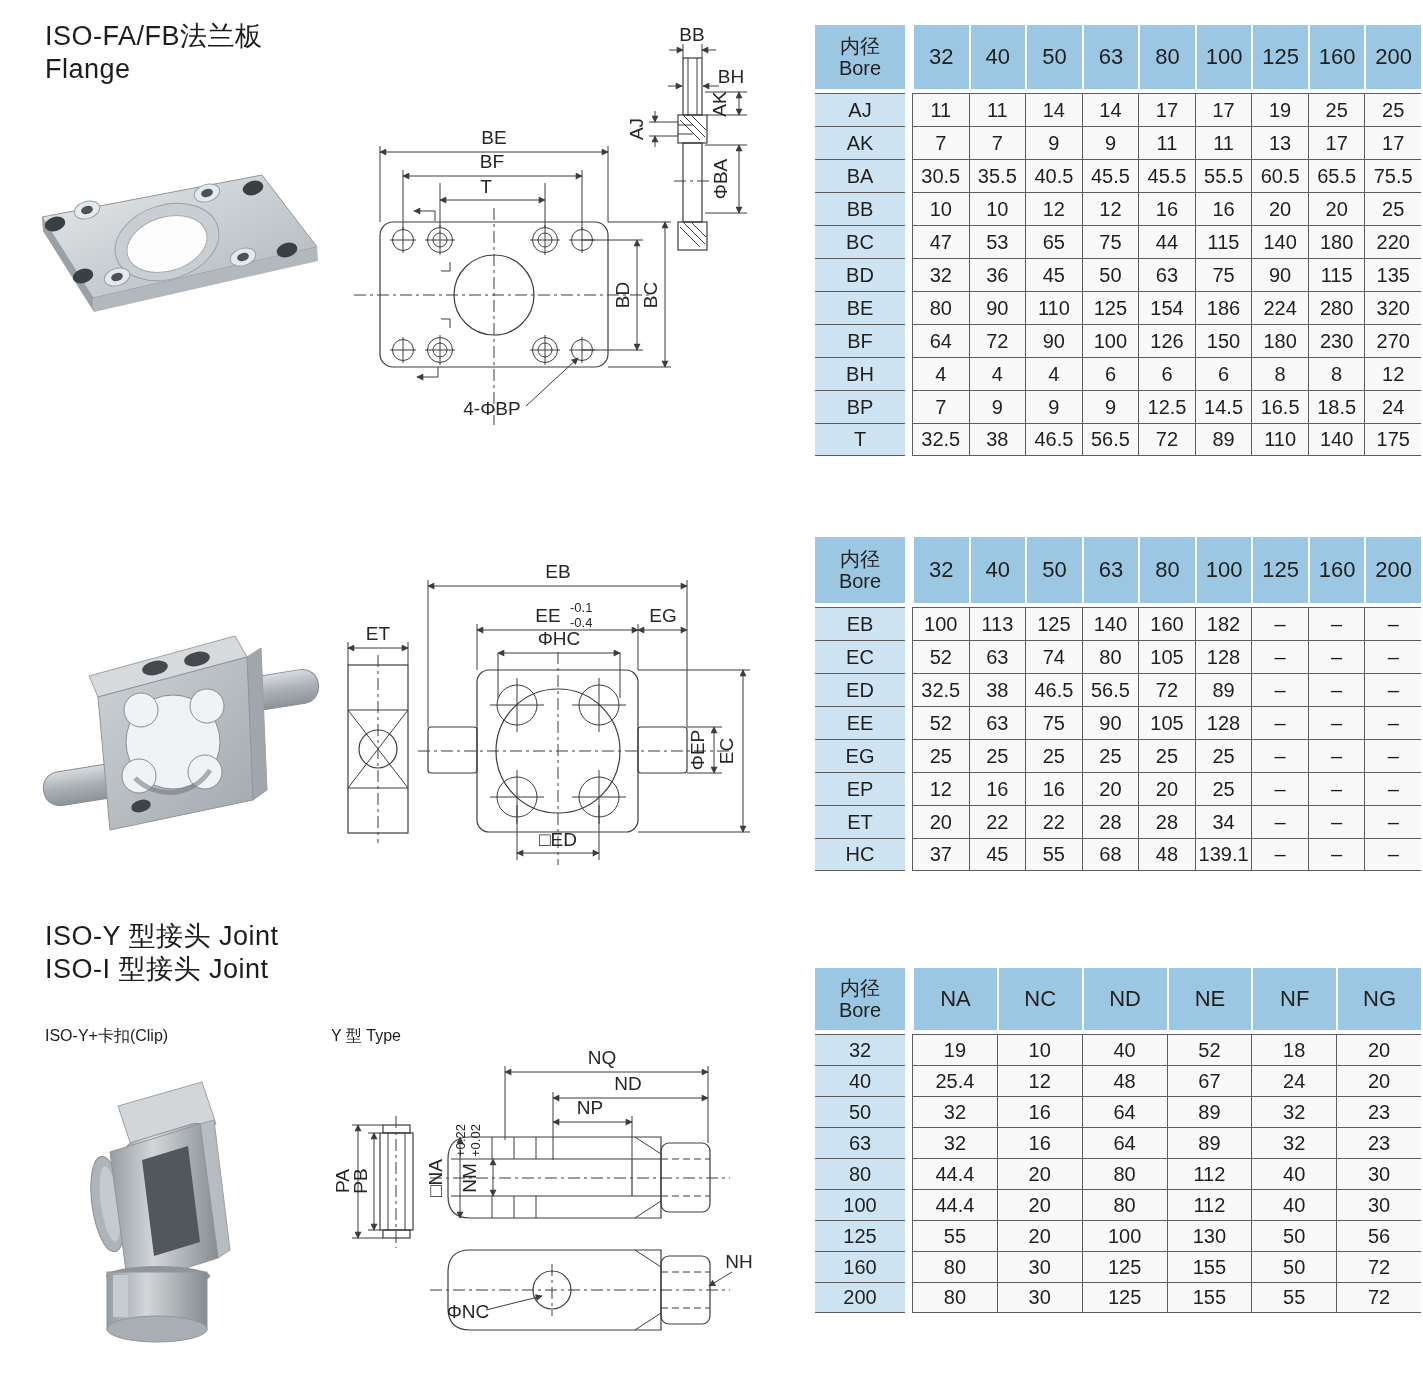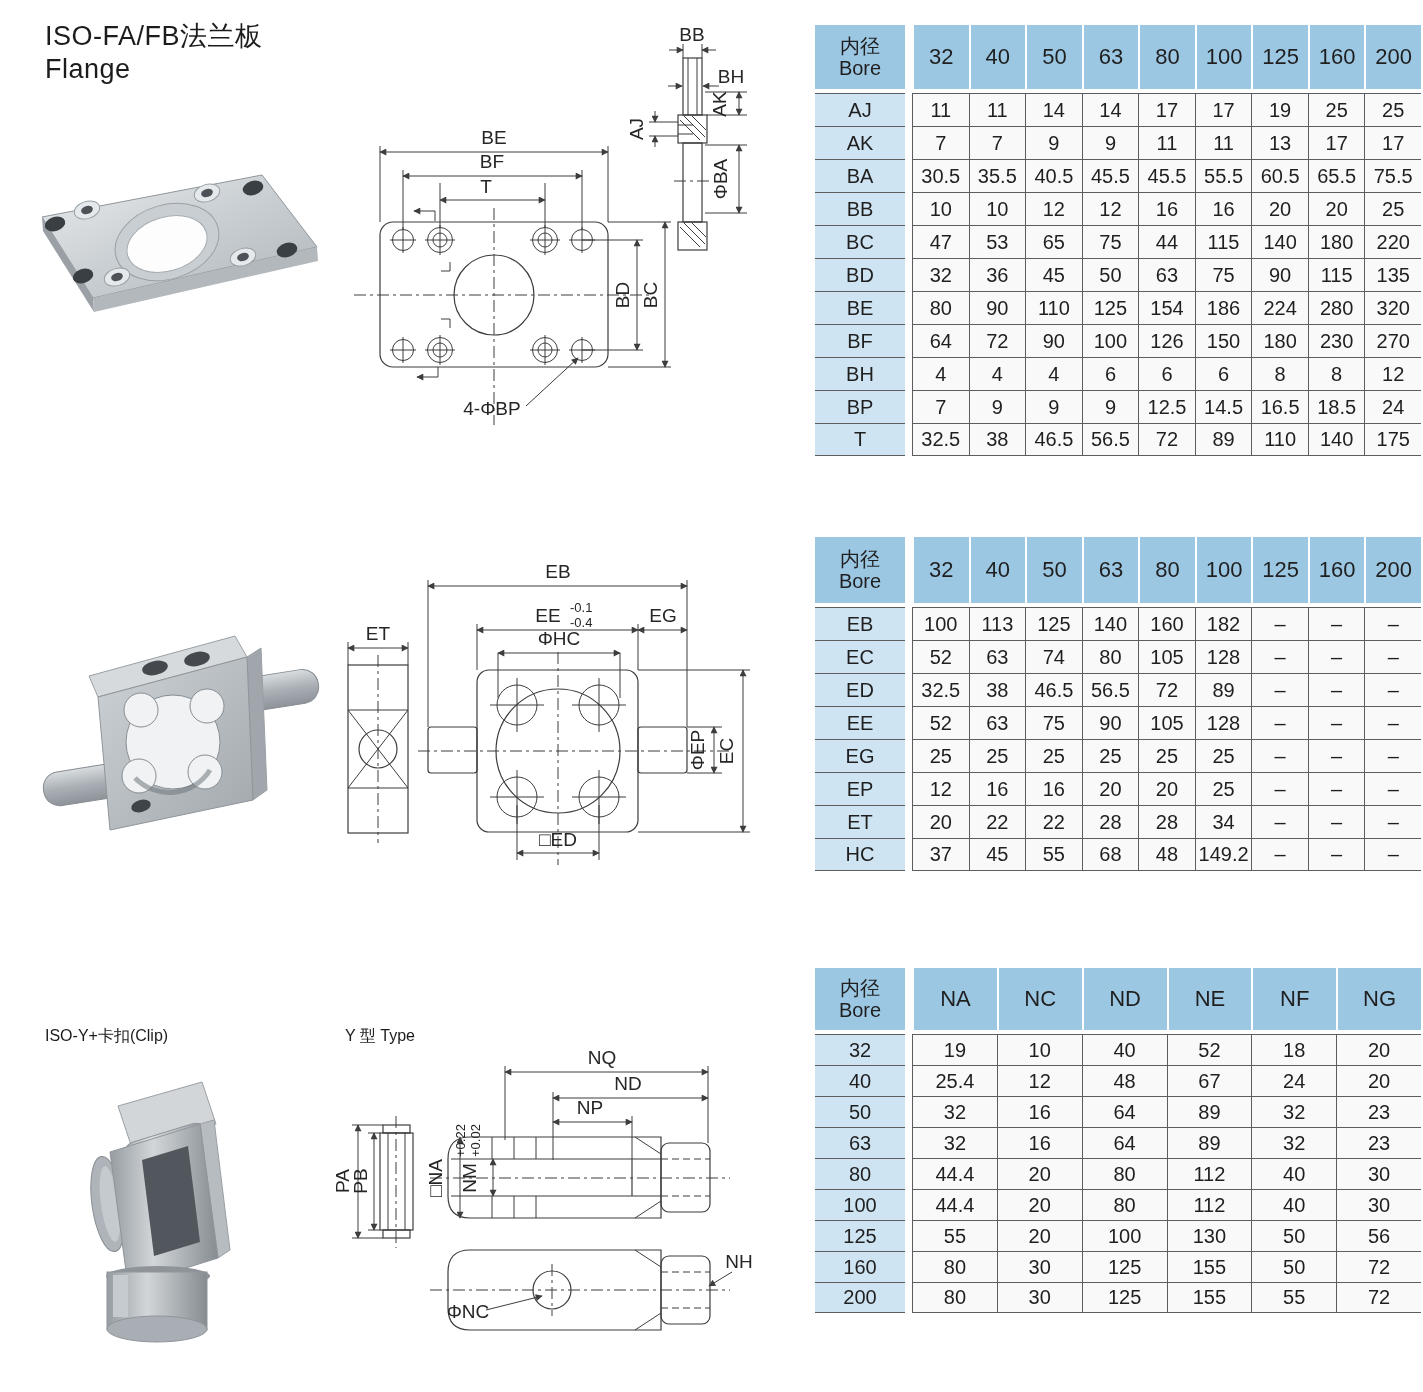--- a/index.html
+++ b/index.html
@@ -574,29 +574,33 @@
         <div class="cell val">–</div>
       </div>
       <div class="trow">
         <div class="cell lab">HC</div>
         <div class="cell gap"></div>
         <div class="cell val">37</div>
         <div class="cell val">45</div>
         <div class="cell val">55</div>
         <div class="cell val">68</div>
         <div class="cell val">48</div>
-        <div class="cell val">149.2</div>
+        <div class="cell val">139.1</div>
         <div class="cell val">–</div>
         <div class="cell val">–</div>
         <div class="cell val">–</div>
       </div>
     </div>
 
+  <div class="abs sec-title" style="left:45px;top:920px;">
+    <div>ISO-Y 型接头 Joint</div>
+    <div>ISO-I 型接头 Joint</div>
+  </div>
   <div class="abs sub-label" style="left:45px;top:1026px;">ISO-Y+卡扣(Clip)</div>
-  <div class="abs sub-label" style="left:345px;top:1026px;text-align:center;">Y 型 Type</div>
+  <div class="abs sub-label" style="left:331px;top:1026px;text-align:center;">Y 型 Type</div>
 
   <svg class="abs" style="left:50px;top:1062px;" width="235" height="320" viewBox="0 0 235 320">
     <defs>
       <linearGradient id="pg3" x1="0" y1="0" x2="1" y2="0">
         <stop offset="0" stop-color="#9fa5aa"></stop>
           <stop offset="0.35" stop-color="#dfe3e5"></stop>
           <stop offset="0.7" stop-color="#b4babe"></stop>
           <stop offset="1" stop-color="#8d9398"></stop>
       </linearGradient>
       <linearGradient id="pg3b" x1="0" y1="0" x2="1" y2="0">

